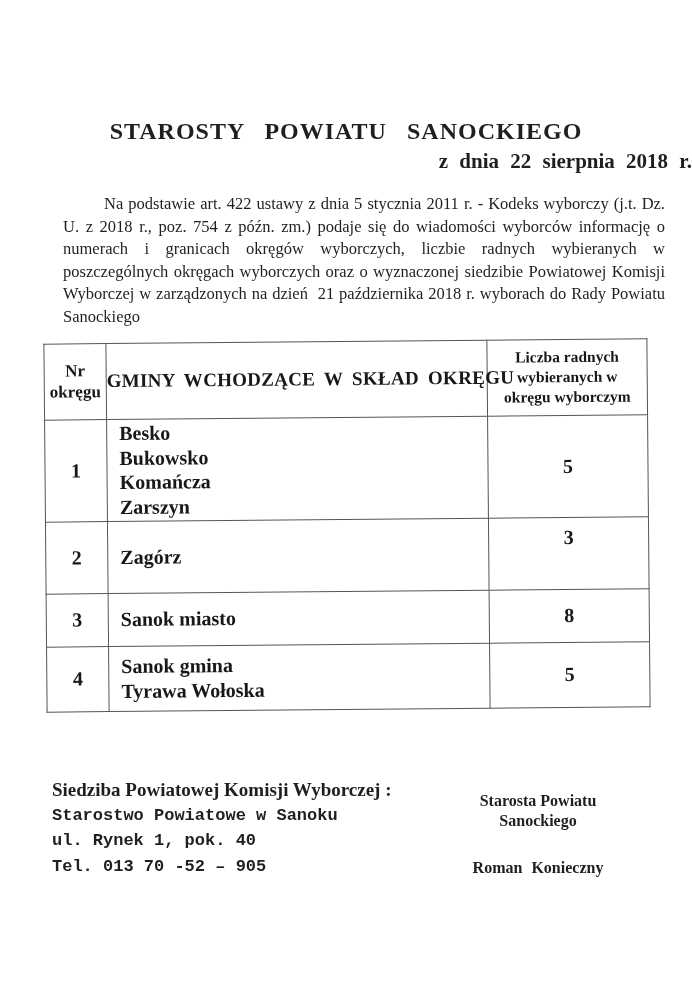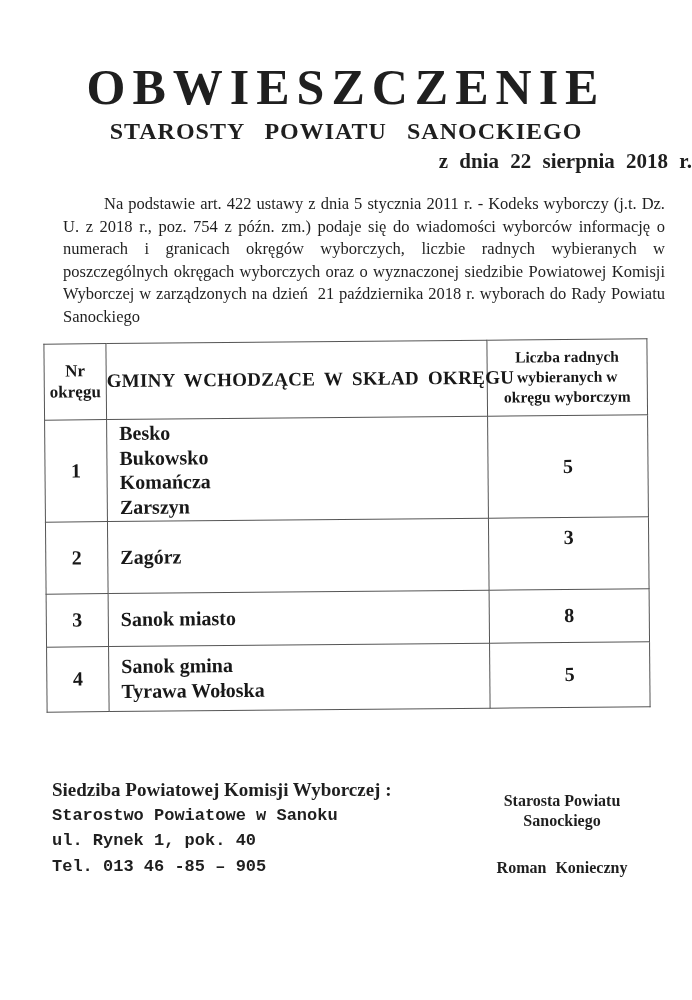--- a/index.html
+++ b/index.html
@@ -135,38 +135,37 @@
   .footer-left {
     position: absolute;
     top: 777px; left: 52px;
     font-weight: 700;
     line-height: 25.5px;
   }
   .footer-left .fl-heading { font-size: 19px; }
   .footer-left .fl-line { font-size: 17px; font-family: Liberation Mono, monospace; }
   .footer-right {
     position: absolute;
-    top: 791px; left: 464px;
+    top: 791px; left: 440px;
     width: 196px;
     text-align: center;
     font-weight: 700;
     font-size: 16px;
     line-height: 20px;
   }
   .footer-right .fr-name {
     margin-top: 27px;
     word-spacing: 5px;
   }
 </style>
 </head>
 <body>
 
 <div class="page">
 
-  <h1 class="doc-title">OBWIESZCZENIE</h1>
 
   <h2 class="doc-subtitle">STAROSTY POWIATU SANOCKIEGO</h2>
 
   <h3 class="doc-date">z dnia 22 sierpnia 2018 r.</h3>
 
   <p class="intro">Na podstawie art. 422 ustawy z dnia 5 stycznia 2011 r. - Kodeks wyborczy (j.t. Dz. U. z 2018 r., poz. 754 z późn. zm.) podaje się do wiadomości wyborców informację o numerach i granicach okręgów wyborczych, liczbie radnych wybieranych w poszczególnych okręgach wyborczych oraz o wyznaczonej siedzibie Powiatowej Komisji Wyborczej w zarządzonych na dzień  21 października 2018 r. wyborach do Rady Powiatu Sanockiego</p>
 
   <table class="districts">
     <colgroup>
       <col style="width:62px">
@@ -205,21 +204,21 @@
 Tyrawa Wołoska</td>
         <td class="cell-liczba">5</td>
       </tr>
     </tbody>
   </table>
 
   <div class="footer-left">
     <div class="fl-heading">Siedziba Powiatowej Komisji Wyborczej :</div>
     <div class="fl-line">Starostwo Powiatowe w Sanoku</div>
     <div class="fl-line">ul. Rynek 1, pok. 40</div>
-    <div class="fl-line">Tel. 013 46 -85 – 905</div>
+    <div class="fl-line">Tel. 013 70 -52 – 905</div>
   </div>
 
   <div class="footer-right">
     <div class="fr-title">Starosta Powiatu Sanockiego</div>
     <div class="fr-name">Roman  Konieczny</div>
   </div>
 
 </div>
 
 </body></html>

